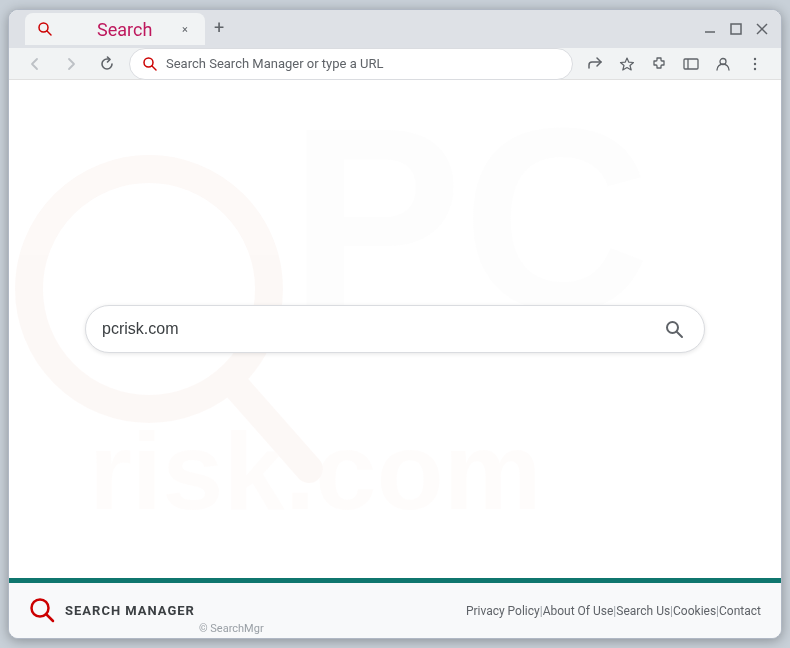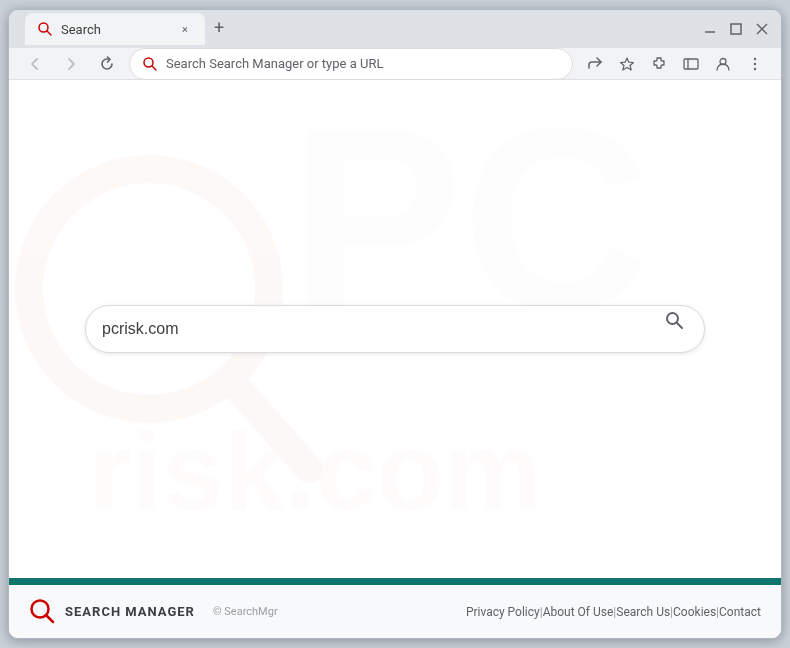--- a/index.html
+++ b/index.html
@@ -59,26 +59,27 @@
       cursor: pointer;
     }
 
     .tab-icon {
       width: 16px;
       height: 16px;
       flex-shrink: 0;
     }
 
     .tab-title {
-      font-size: 13px;
-      color: #404040;
+      font-size: 18px;
+      color: #be185d;
       flex: 1;
       white-space: nowrap;
       overflow: hidden;
       text-overflow: ellipsis;
+      margin-left: 36px;
     }
 
     .tab-close {
       width: 16px;
       height: 16px;
       display: flex;
       align-items: center;
       justify-content: center;
       border-radius: 50%;
       font-size: 11px;
@@ -219,20 +220,21 @@
       align-items: center;
     }
 
     .search-box {
       width: 100%;
       height: 48px;
       background: #fff;
       border-radius: 24px;
       border: 1.5px solid #dadce0;
       display: flex;
+      align-items: center;
       padding: 0 16px;
       gap: 5px;
       box-shadow: 0 1px 4px rgba(0,0,0,0.1);
     }
 
     .search-input {
       flex: 1;
       font-size: 16px;
       color: #3c4043;
       border: none;
@@ -248,21 +250,21 @@
       justify-content: center;
       cursor: pointer;
       color: #5f6368;
     }
 
     
     .page-footer {
       flex-shrink: 0;
       height: 60px;
       background: #f8f9fa;
-      border-top: 7px solid #0f766e;
+      border-top: 5px solid #0f766e;
       display: flex;
       align-items: center;
       padding: 0 20px;
     }
 
     .footer-brand {
       display: flex;
       align-items: center;
       gap: 8px;
     }
@@ -276,24 +278,24 @@
       font-size: 13px;
       font-weight: 700;
       color: #3c4043;
       letter-spacing: 1px;
       text-transform: uppercase;
     }
 
     .footer-copyright {
       font-size: 11px;
       color: #9aa0a6;
-      margin-left: 18px;
+      margin-left: 4px;
       margin-top: 2px;
       align-self: flex-end;
-      padding-bottom: 20px;
+      padding-bottom: 3px;
     }
 
     .footer-links {
       display: flex;
       align-items: center;
       margin-left: auto;
       font-size: 12px;
     }
 
     .footer-link {

